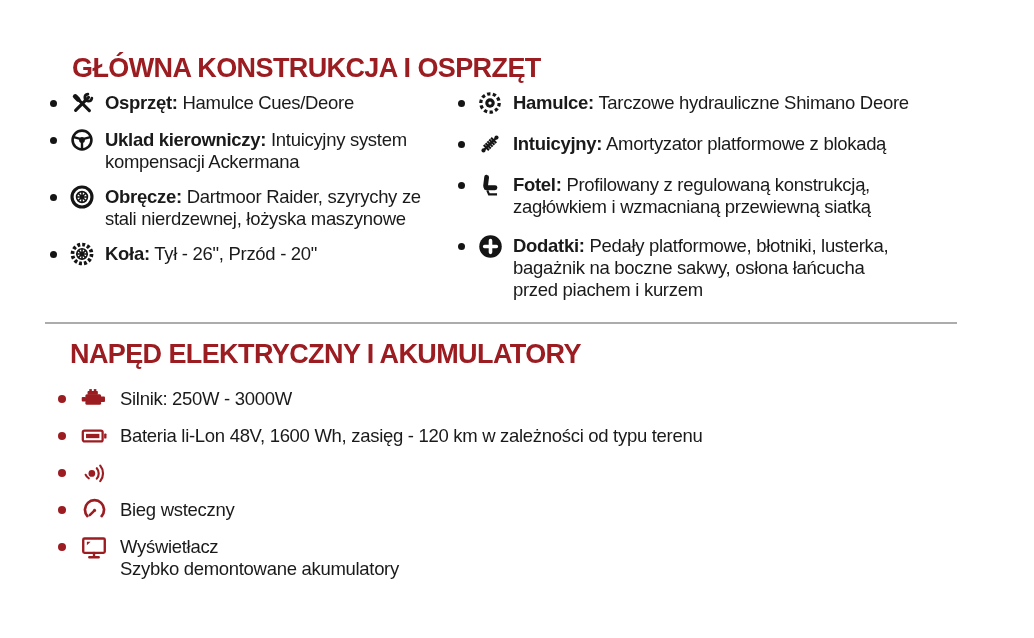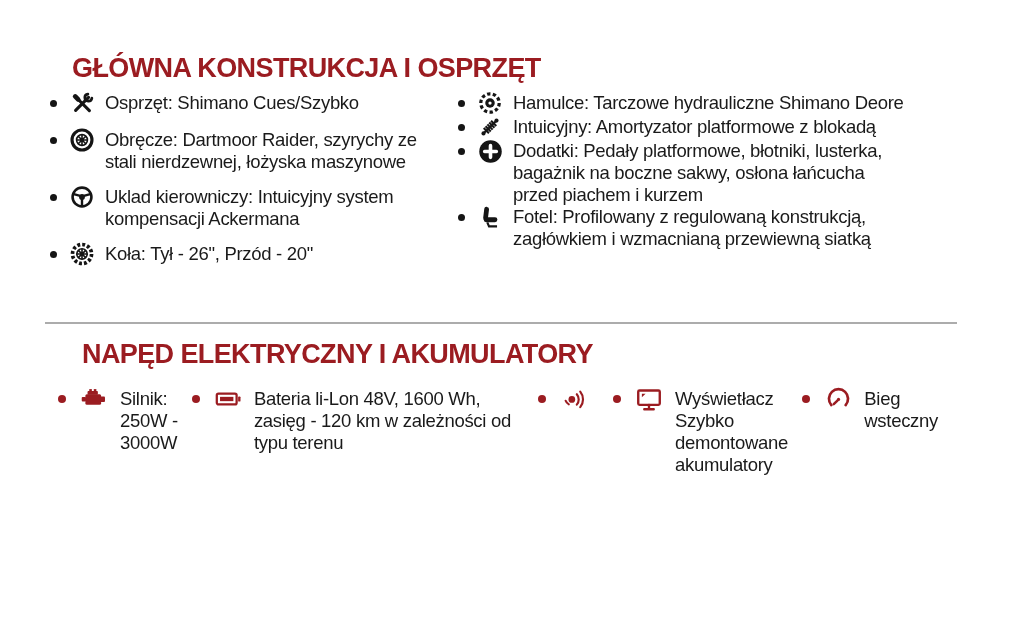--- a/index.html
+++ b/index.html
@@ -6,33 +6,33 @@
   body{
     width:1034px;height:638px;background:#ffffff;
     font-family:"Liberation Sans",sans-serif;color:#1a1a1a;
     position:relative;overflow:hidden;
   }
   .title{
     position:absolute;font-weight:700;font-size:27px;line-height:1;
     letter-spacing:-0.6px;color:#9b1c21;white-space:nowrap;
   }
   #title-1{left:72px;top:55px}
-  #title-2{left:82px;top:341px}
+  #title-2{left:70px;top:341px}
   .col{position:absolute;display:flex;flex-direction:column}
   #col-left{left:50px;top:92px;width:405px;gap:13px}
-  #col-right{left:458px;top:92px;width:548px;}
-  #sec2-list{position:absolute;left:58px;top:388px;width:880px;display:flex;flex-direction:row;gap:13px}
+  #col-right{left:458px;top:92px;width:548px;gap:17px}
+  #sec2-list{position:absolute;left:58px;top:388px;width:880px;display:flex;flex-direction:column;gap:13px}
   .item{display:flex;align-items:flex-start}
   .bullet{width:7px;height:7px;border-radius:50%;background:#151515;margin:8px 11px 0 0;flex:none}
   .sec2 .bullet{background:#9b1c21;width:8px;height:8px;margin:7px 13px 0 0;}
   .icn{flex:none;width:28px;height:26px;display:flex;align-items:center;justify-content:center;
        margin:-2px 9px 0 0;color:#151515}
   .sec2 .icn{color:#9b1c21;width:30px;margin-right:11px}
   .txt{font-size:18.5px;line-height:22px;letter-spacing:-0.3px;white-space:pre-line}
-  .txt b{font-weight:400}
+  .txt b{font-weight:700}
   #divider{position:absolute;left:45px;top:322px;width:912px;height:2px;background:#acacac}
   svg{display:block}
 </style>
 </head>
 <body>
 
 <div>
 
   <div id="title-1" class="title">GŁÓWNA KONSTRUKCJA I OSPRZĘT</div>
 
@@ -43,21 +43,36 @@
       <span class="icn">
         <svg width="25" height="25" viewBox="0 0 24 24">
             <g stroke="currentColor" stroke-linecap="round" fill="none">
               <path d="M5 5.2 7.8 8" stroke-width="4.6"></path>
               <path d="M7 7.2 18.6 18.8" stroke-width="3"></path>
               <path d="M21 6.8A3.4 3.4 0 1 1 17.2 3" stroke-width="2.6"></path>
               <path d="M17.8 6.2 5.4 18.6" stroke-width="3"></path>
             </g>
           </svg>
       </span>
-      <span class="txt"><b>Osprzęt:</b> <span>Shimano Cues/Szybko</span></span>
+      <span class="txt"><b>Osprzęt:</b> <span>Hamulce Cues/Deore</span></span>
+    </div>
+
+    <div class="item">
+      <span class="bullet"></span>
+      <span class="icn">
+        <svg width="26" height="26" viewBox="0 0 24 24">
+            <g stroke="currentColor" fill="none">
+              <circle cx="12" cy="12" r="8.7" stroke-width="2.4"></circle>
+              <path d="M12 13v7.5M10.3 11 3.6 9.2M13.7 11l6.7-1.8" stroke-width="2.2"></path>
+            </g>
+            <circle cx="12" cy="12" r="2.7" fill="currentColor"></circle>
+          </svg>
+      </span>
+      <span class="txt"><b>Uklad kierowniczy:</b> <span>Intuicyjny system
+kompensacji Ackermana</span></span>
     </div>
 
     <div class="item">
       <span class="bullet"></span>
       <span class="icn">
         <svg width="26" height="26" viewBox="0 0 24 24">
             <g stroke="currentColor" fill="none">
               <circle cx="12" cy="12" r="9.2" stroke-width="2.9"></circle>
               <circle cx="12" cy="12" r="5" stroke-width="1.5"></circle>
               <path d="M12 7v10M7 12h10M8.5 8.5l7 7M15.5 8.5l-7 7" stroke-width="1.5"></path>
@@ -67,35 +82,20 @@
       </span>
       <span class="txt"><b>Obręcze:</b> <span>Dartmoor Raider, szyrychy ze
 stali nierdzewnej, łożyska maszynowe</span></span>
     </div>
 
     <div class="item">
       <span class="bullet"></span>
       <span class="icn">
         <svg width="26" height="26" viewBox="0 0 24 24">
             <g stroke="currentColor" fill="none">
-              <circle cx="12" cy="12" r="8.7" stroke-width="2.4"></circle>
-              <path d="M12 13v7.5M10.3 11 3.6 9.2M13.7 11l6.7-1.8" stroke-width="2.2"></path>
-            </g>
-            <circle cx="12" cy="12" r="2.7" fill="currentColor"></circle>
-          </svg>
-      </span>
-      <span class="txt"><b>Uklad kierowniczy:</b> <span>Intuicyjny system
-kompensacji Ackermana</span></span>
-    </div>
-
-    <div class="item">
-      <span class="bullet"></span>
-      <span class="icn">
-        <svg width="26" height="26" viewBox="0 0 24 24">
-            <g stroke="currentColor" fill="none">
               <circle cx="12" cy="12" r="8.8" stroke-width="3.4" stroke-dasharray="2.7 1.9"></circle>
               <circle cx="12" cy="12" r="4.8" stroke-width="1.5"></circle>
               <path d="M12 7.2v9.6M7.2 12h9.6M8.6 8.6l6.8 6.8M15.4 8.6l-6.8 6.8" stroke-width="1.5"></path>
             </g>
           </svg>
       </span>
       <span class="txt"><b>Koła:</b> <span>Tył - 26", Przód - 20"</span></span>
     </div>
 
 
@@ -126,43 +126,43 @@
             <circle cx="6" cy="17.9" r="1.9" fill="currentColor"></circle>
             <circle cx="18" cy="6.1" r="1.9" fill="currentColor"></circle>
           </svg>
       </span>
       <span class="txt"><b>Intuicyjny:</b> <span>Amortyzator platformowe z blokadą</span></span>
     </div>
 
     <div class="item">
       <span class="bullet"></span>
       <span class="icn">
+        <svg width="26" height="26" viewBox="0 0 24 24">
+            <g fill="currentColor">
+              <rect x="6.2" y="2.6" width="4.4" height="12.4" rx="2.1" transform="rotate(7 8.4 8.8)"></rect>
+              <rect x="6.2" y="12.2" width="12.6" height="4.6" rx="2.2"></rect>
+            </g>
+            <path d="M9.5 17l1.6 3.6h7.4" fill="none" stroke="currentColor" stroke-width="2"></path>
+          </svg>
+      </span>
+      <span class="txt"><b>Fotel:</b> <span>Profilowany z regulowaną konstrukcją,
+zagłówkiem i wzmacnianą przewiewną siatką</span></span>
+    </div>
+
+    <div class="item">
+      <span class="bullet"></span>
+      <span class="icn">
         <svg width="27" height="27" viewBox="0 0 24 24">
             <circle cx="12" cy="12" r="10" fill="currentColor"></circle>
             <path d="M12 6.8v10.4M6.8 12h10.4" stroke="#fff" stroke-width="3.2" stroke-linecap="round"></path>
           </svg>
       </span>
       <span class="txt"><b>Dodatki:</b> <span>Pedały platformowe, błotniki, lusterka,
 bagażnik na boczne sakwy, osłona łańcucha
 przed piachem i kurzem</span></span>
-    </div>
-
-    <div class="item">
-      <span class="bullet"></span>
-      <span class="icn">
-        <svg width="26" height="26" viewBox="0 0 24 24">
-            <g fill="currentColor">
-              <rect x="6.2" y="2.6" width="4.4" height="12.4" rx="2.1" transform="rotate(7 8.4 8.8)"></rect>
-              <rect x="6.2" y="12.2" width="12.6" height="4.6" rx="2.2"></rect>
-            </g>
-            <path d="M9.5 17l1.6 3.6h7.4" fill="none" stroke="currentColor" stroke-width="2"></path>
-          </svg>
-      </span>
-      <span class="txt"><b>Fotel:</b> <span>Profilowany z regulowaną konstrukcją,
-zagłówkiem i wzmacnianą przewiewną siatką</span></span>
     </div>
 
   </div>
 
   <div id="divider"></div>
 
   <div id="title-2" class="title">NAPĘD ELEKTRYCZNY I AKUMULATORY</div>
 
   <div id="sec2-list" class="sec2">
 
@@ -205,37 +205,37 @@
               <path d="M18.8 5.2a11.4 11.4 0 0 1 0 14.4" stroke-width="2"></path>
               <path d="M5.2 13.6a6.4 6.4 0 0 0 3 3.4" stroke-width="1.9"></path>
             </g>
           </svg>
       </span>
     </div>
 
     <div class="item">
       <span class="bullet"></span>
       <span class="icn">
+        <svg width="27" height="26" viewBox="0 0 24 24">
+            <path d="M5.4 17.6a8.8 8.8 0 1 1 13.2 0" fill="none" stroke="currentColor" stroke-width="2.5" stroke-linecap="round"></path>
+            <circle cx="12" cy="12.4" r="1.5" fill="currentColor"></circle>
+            <path d="M11 13.4l-3.4 3.4" stroke="currentColor" stroke-width="2.3" stroke-linecap="round"></path>
+          </svg>
+      </span>
+      <span class="txt">Bieg wsteczny</span>
+    </div>
+
+    <div class="item">
+      <span class="bullet"></span>
+      <span class="icn">
         <svg width="28" height="27" viewBox="0 0 26 24">
             <rect x="3" y="3.6" width="20" height="13.4" rx="1.2" fill="none" stroke="currentColor" stroke-width="2.2"></rect>
             <path d="M13 17v2.6M8.6 21h8.8" stroke="currentColor" stroke-width="2.2" stroke-linecap="round"></path>
             <path d="M6.4 6.6h3.4L6.4 10z" fill="currentColor"></path>
           </svg>
       </span>
       <span class="txt">Wyświetłacz
 Szybko demontowane akumulatory</span>
     </div>
 
-    <div class="item">
-      <span class="bullet"></span>
-      <span class="icn">
-        <svg width="27" height="26" viewBox="0 0 24 24">
-            <path d="M5.4 17.6a8.8 8.8 0 1 1 13.2 0" fill="none" stroke="currentColor" stroke-width="2.5" stroke-linecap="round"></path>
-            <circle cx="12" cy="12.4" r="1.5" fill="currentColor"></circle>
-            <path d="M11 13.4l-3.4 3.4" stroke="currentColor" stroke-width="2.3" stroke-linecap="round"></path>
-          </svg>
-      </span>
-      <span class="txt">Bieg wsteczny</span>
-    </div>
-
   </div>
 
 </div>
 
 </body></html>

